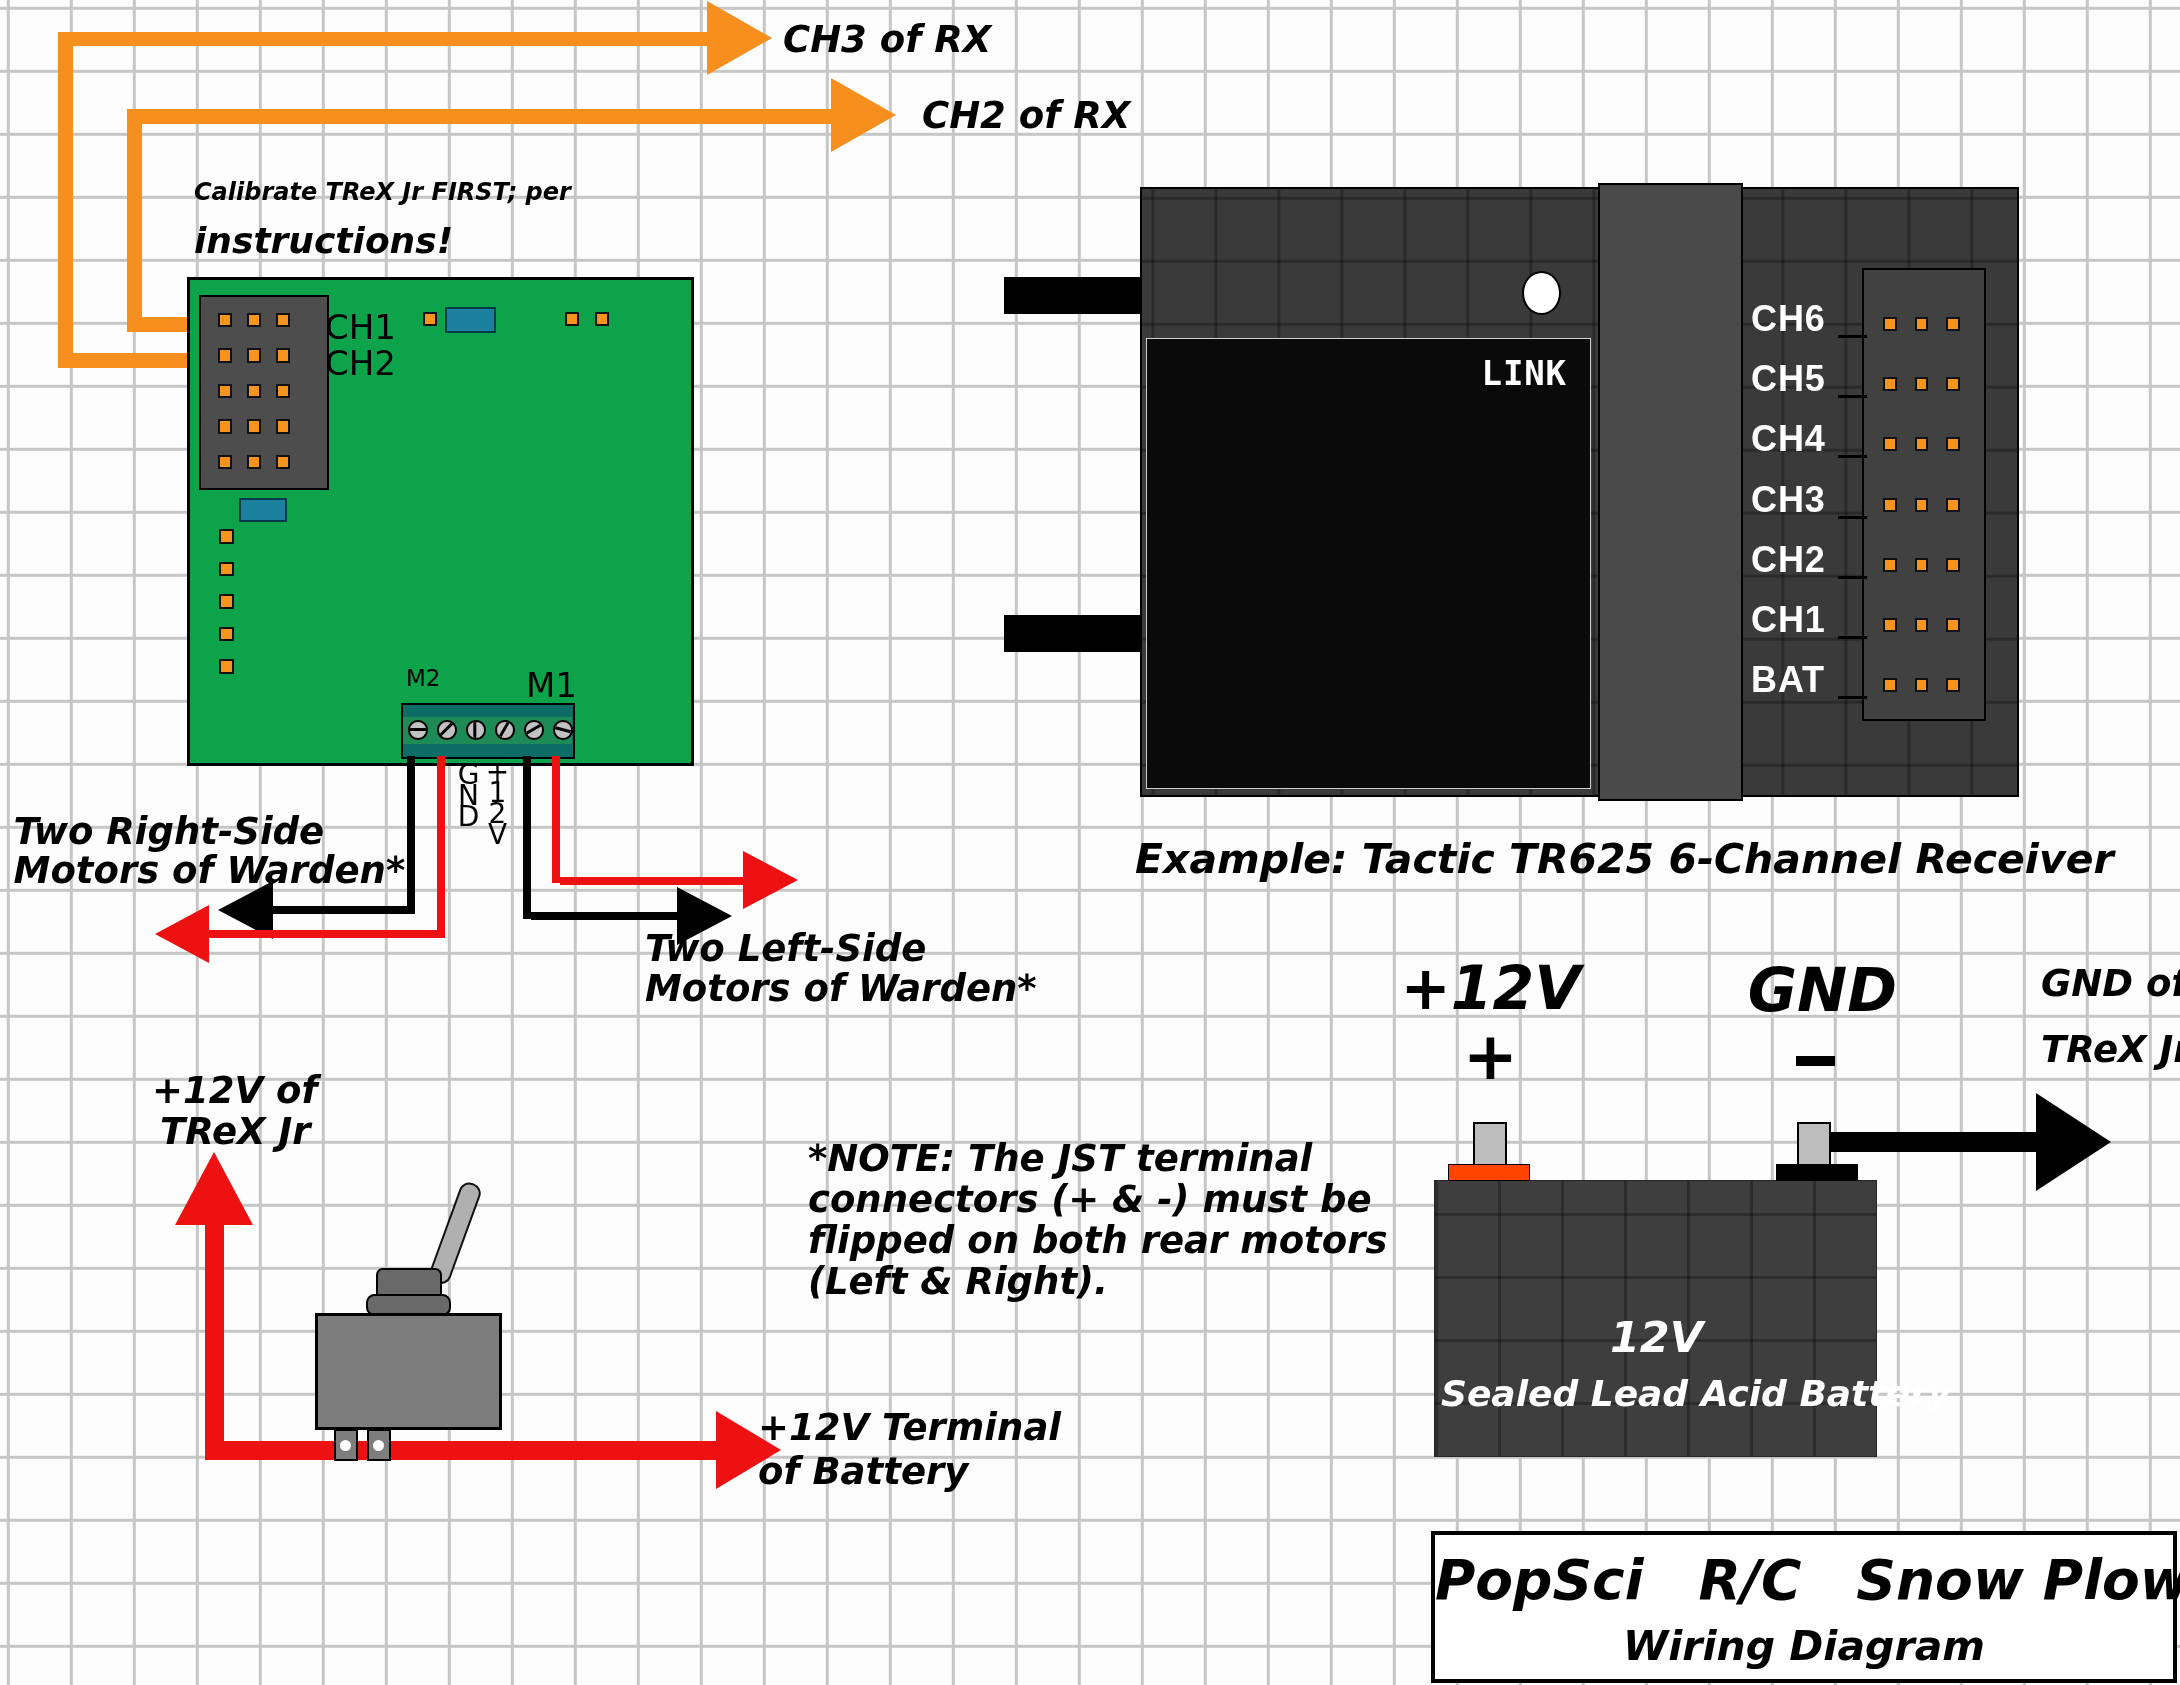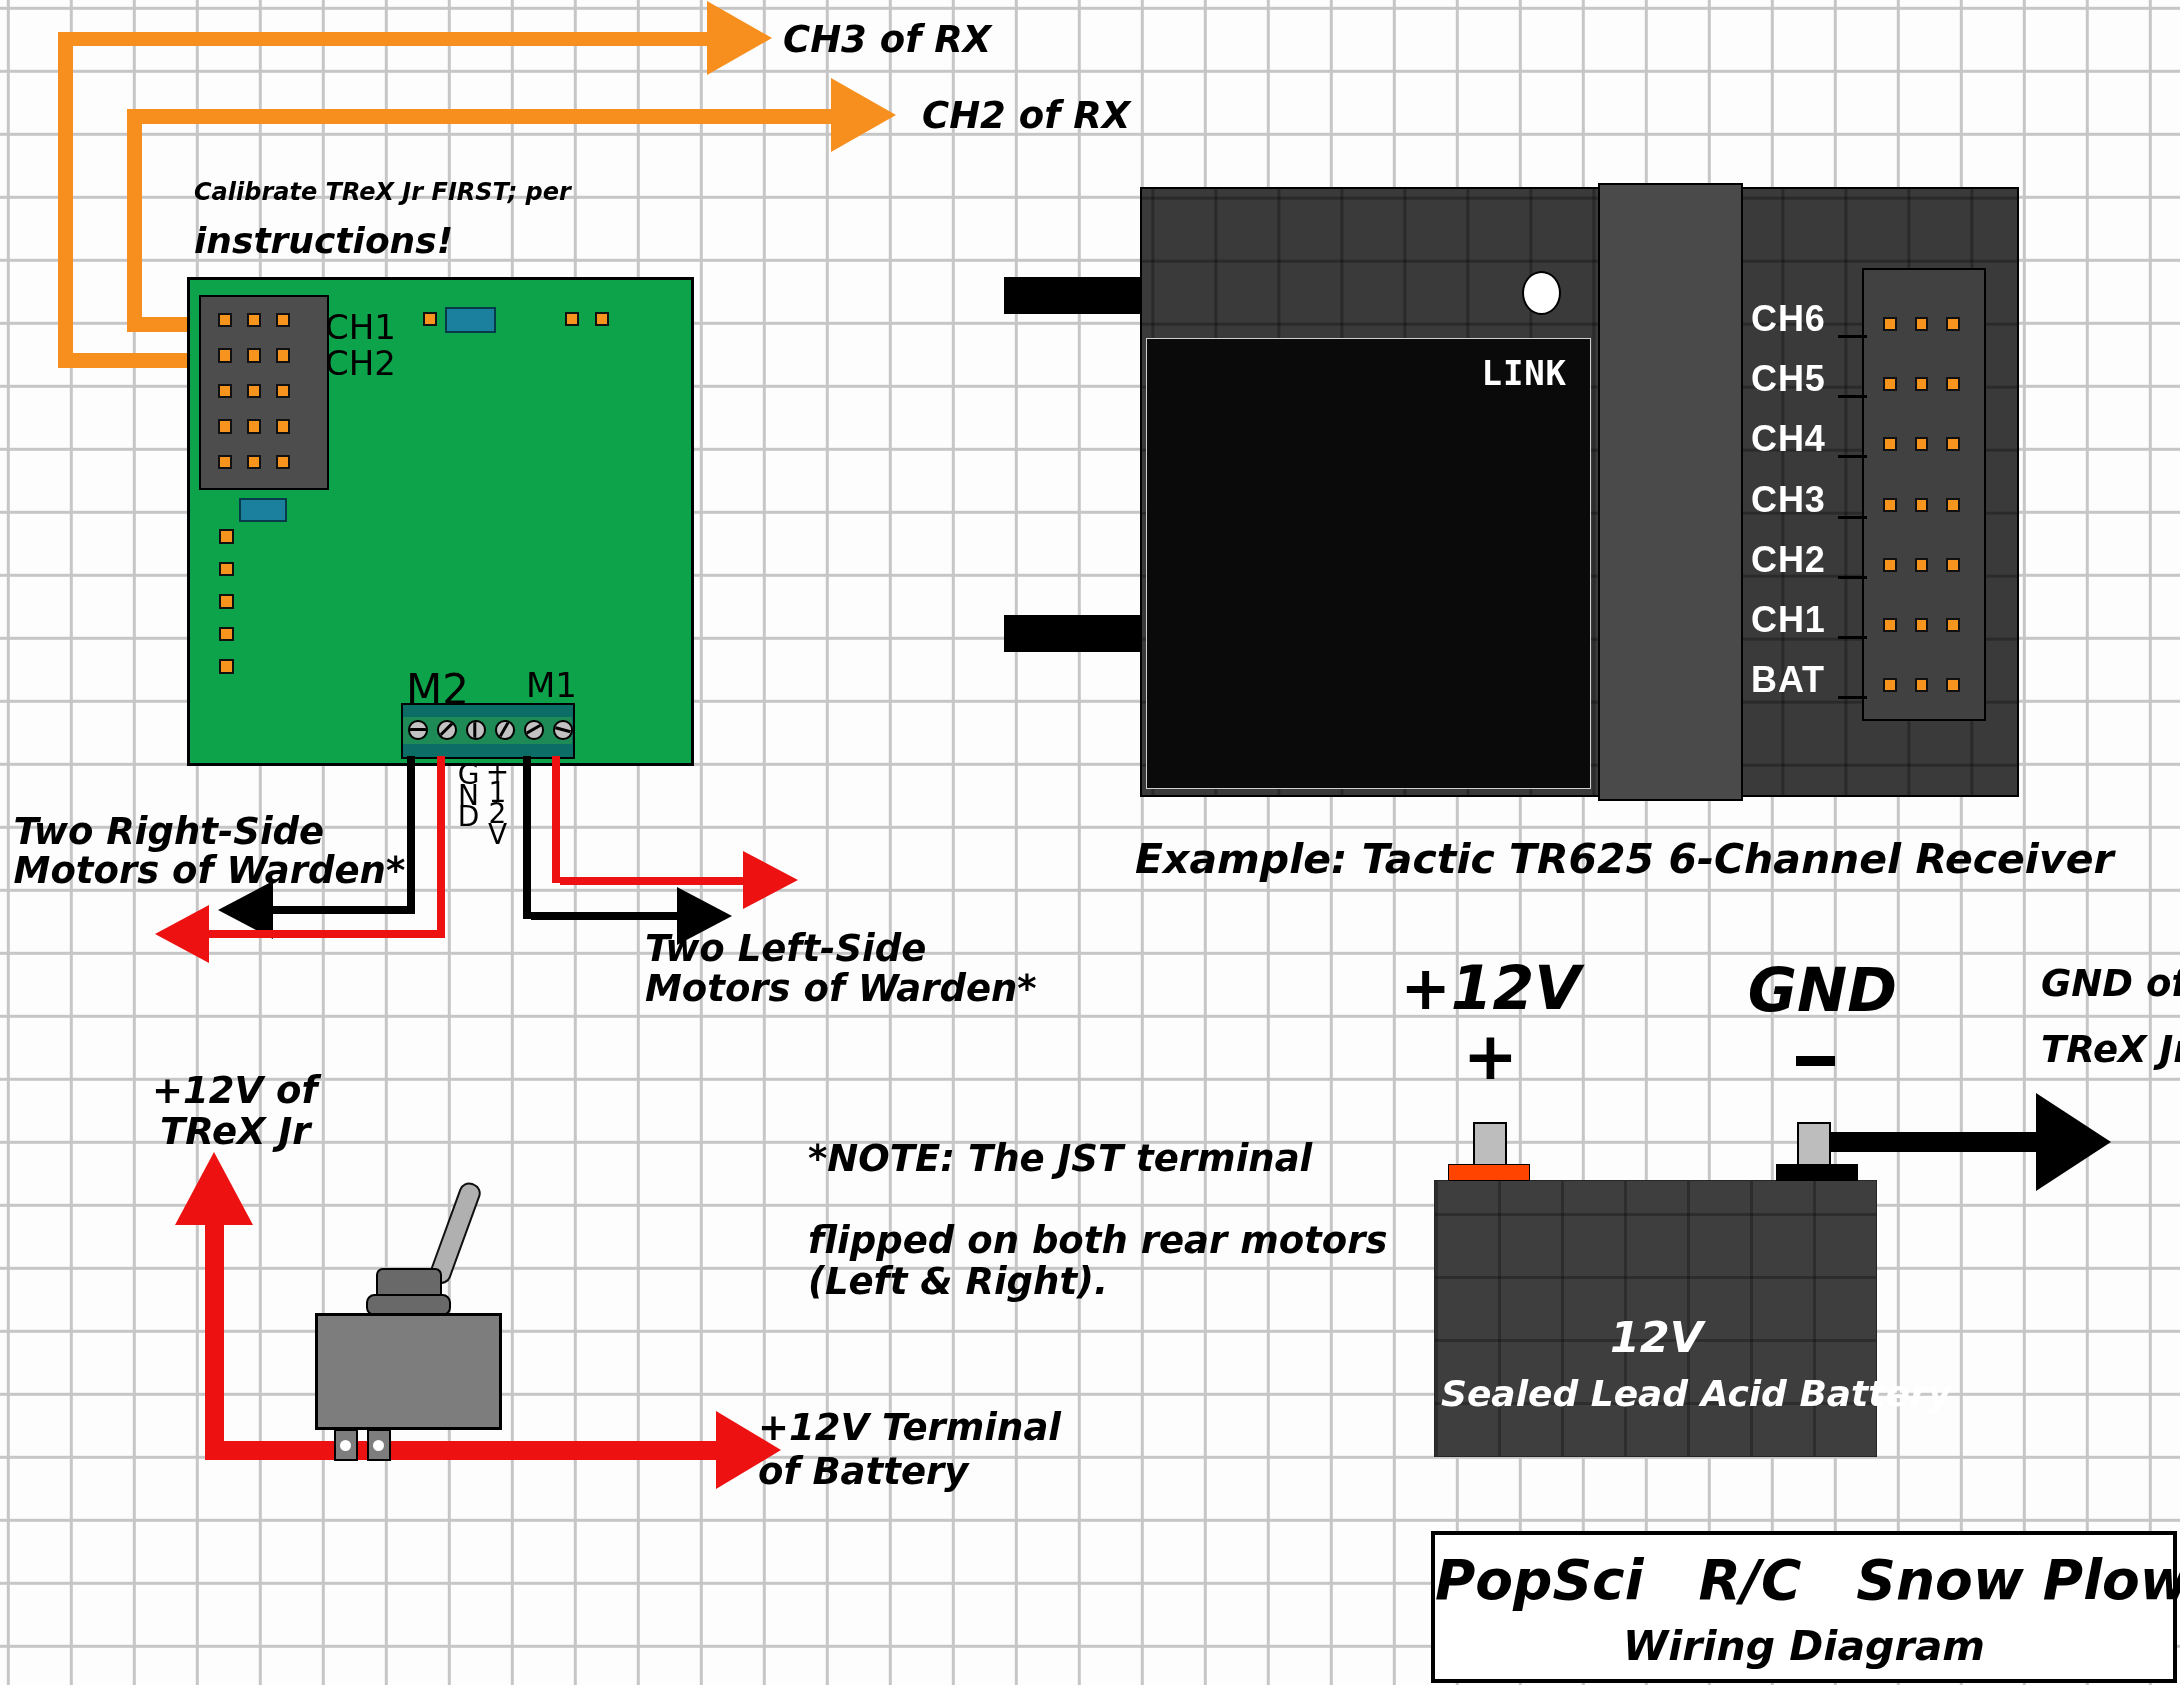--- a/index.html
+++ b/index.html
@@ -129,21 +129,21 @@
 
     <div class="bluebox" style="left:49px;top:218px;width:48px;height:24px;"></div>
     <div id="left-pins">
         <div class="pin"></div>
         <div class="pin"></div>
         <div class="pin"></div>
         <div class="pin"></div>
         <div class="pin"></div>
       </div>
 
-    <div class="silk" style="left:216px;top:385px;font-size:42px;">M2</div>
+    <div class="silk" style="left:216px;top:385px;font-size:23px;">M2</div>
     <div class="silk" style="left:336px;top:385px;font-size:34px;">M1</div>
     <div class="abs" id="terminal">
       <div id="terminal-mid"></div>
       <div id="screws">
           <div class="screw">
             <div class="slot" style="transform: rotate(0deg);"></div>
           </div>
           <div class="screw">
             <div class="slot" style="transform: rotate(-45deg);"></div>
           </div>
@@ -307,20 +307,21 @@
       <div class="hole"></div>
     </div>
   <div class="prong" style="left:367px;">
       <div class="hole"></div>
     </div>
 
   <div class="note" style="left:758px;top:1407px;font-size:37px;">+12V Terminal</div>
   <div class="note" style="left:758px;top:1451px;font-size:37px;">of Battery</div>
 
   <div class="note" style="left:808px;top:1138px;font-size:37px;">*NOTE: The JST terminal</div>
+  <div class="note" style="left:808px;top:1179px;font-size:37px;">connectors (+ &amp; -) must be</div>
   <div class="note" style="left:808px;top:1220px;font-size:37px;">flipped on both rear motors</div>
   <div class="note" style="left:808px;top:1261px;font-size:37px;">(Left &amp; Right).</div>
 
   <div class="abs" id="titlebox">
     <div id="title-line2">Wiring Diagram</div>
     <div id="title-line1">PopSci R/C Snow Plow</div>
   </div>
 
 </div>
 

